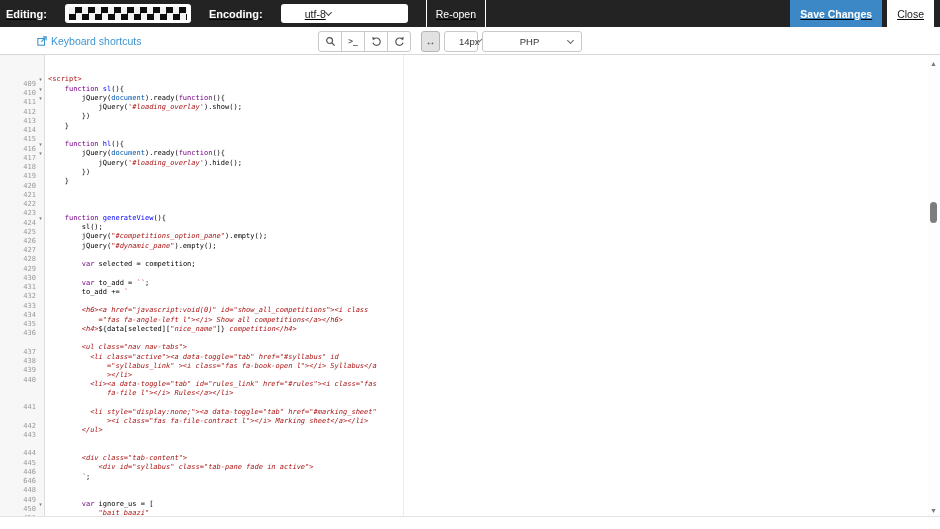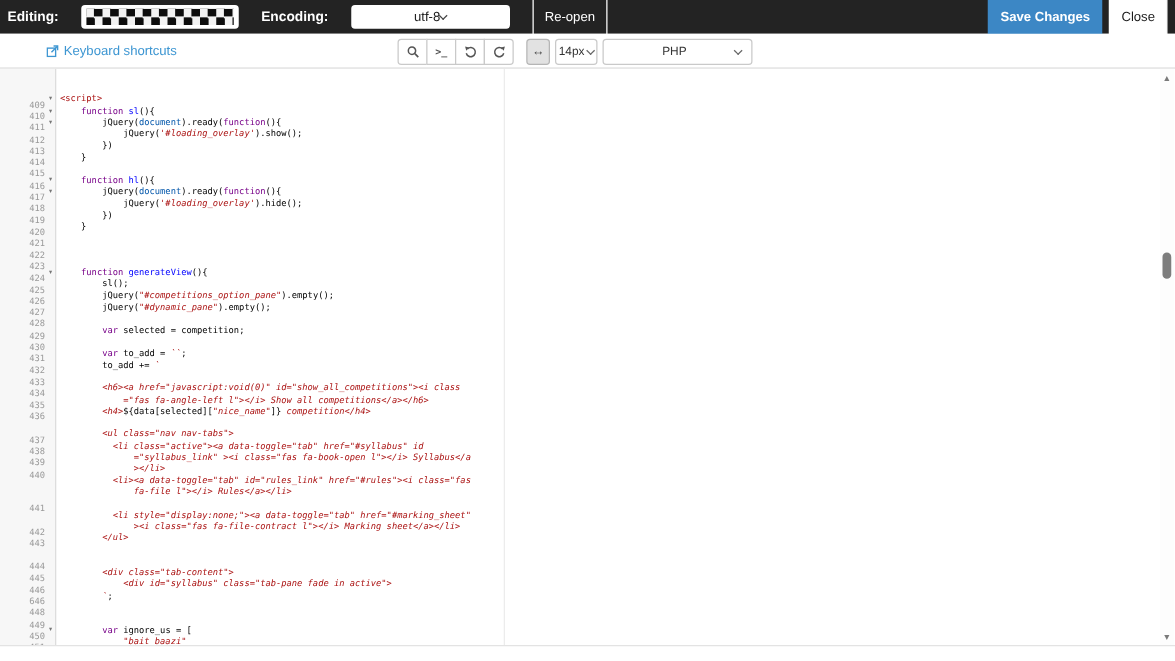--- a/index.html
+++ b/index.html
@@ -1,30 +1,30 @@
 <!DOCTYPE html>
 <html><head>
 <meta charset="utf-8">
 <style>
   * { box-sizing: border-box; margin: 0; padding: 0; }
   html,body { width: 940px; height: 529px; background:#fff; overflow:hidden;
     font-family: "Liberation Sans", sans-serif; }
 
   
   .topbar { position:absolute; left:0; top:0; width:940px; height:27px;
-    background:#232323; display:flex; align-items:center; padding:0 6px; gap:18px; }
+    background:#232323; display:flex; align-items:center; padding:0 6px; gap:18px;text-decoration:underline; }
   .topbar .lbl { color:#fff; font-size:11px; font-weight:bold; white-space:nowrap; }
   .filename { width:126px; height:19px; background:#fff; border-radius:3px;
     padding:3px 4px; }
   .checker { width:100%; height:100%;
     background: repeating-conic-gradient(#0d0d0d 0% 25%, #f2f2f2 0% 50%);
     background-size: 13px 13px; }
   .enc-select { width:127px; height:19px; background:#fff; border-radius:3px;
     font-size:10.5px; color:#222; display:flex; align-items:center;
-    padding:0 24px; justify-content:center; }
+    padding:0 24px; justify-content:flex-start; }
   .btn { height:36px; border-radius:3px; font-size:10.5px; display:flex;
     align-items:center; padding:0 9px; white-space:nowrap; cursor:default; }
   .btn-outline-dark { border:1px solid #fff; color:#fff; background:transparent; }
   .right-group { margin-left:auto; display:flex; gap:5px; align-items:center; }
   .btn-white { background:#fff; color:#1a1a1a; border:1px solid #fff; }
   .btn-primary { color:#fff; border:1px solid transparent; font-weight:bold;margin-left:16px; }
   .chev { width:5px; height:5px; border-right:1.5px solid #444;
     border-bottom:1.5px solid #444; transform:rotate(45deg); margin-top:-3px; }
 
   
@@ -36,23 +36,23 @@
   .tb-btn { width:24px; height:21px; border:1px solid #c9c9c9; background:#fff;
     margin-left:-1px; display:flex; align-items:center; justify-content:center;
     color:#555; }
   .tb-btn:first-child { border-radius:3px 0 0 3px; margin-left:0; }
   .tb-btn:last-child { border-radius:0 3px 3px 0; }
   .wrap-btn { position:absolute; left:421px; top:4px; width:19px; height:21px;
     border:1px solid #b5b5b5; background:#e2e2e2; border-radius:3px; color:#444;
     display:flex; align-items:center; justify-content:center; font-size:10px; }
   .mini-select { position:absolute; top:4px; height:21px; border:1px solid #c9c9c9;
     background:#fff; border-radius:3px; display:flex; align-items:center;
-    font-size:9.5px; color:#333; padding:0 2px; justify-content:space-between; }
+    font-size:9.5px; color:#333; padding:0 14px; justify-content:space-between; }
   .size-select { left:444px; width:34px; }
-  .syntax-select { left:482px; width:120px; padding:0 8px; }
+  .syntax-select { left:482px; width:100px; padding:0 8px; }
   .syntax-select .val { flex:1; text-align:center; }
   .term-glyph { font-family:"DejaVu Sans Mono", monospace; font-size:8px; font-weight:bold; }
 
   
   .editor { position:absolute; left:0; top:55px; width:940px; height:462px;
     background:#fff; border-bottom:1px solid #e3e3e3; overflow:hidden; }
   .gutter-bg { position:absolute; left:0; top:0; width:45px; height:462px;
     background:#f7f7f7; border-right:1px solid #ddd; }
   .ruler { position:absolute; left:403px; top:0; width:1px; height:462px;
     background:#ececec; }

